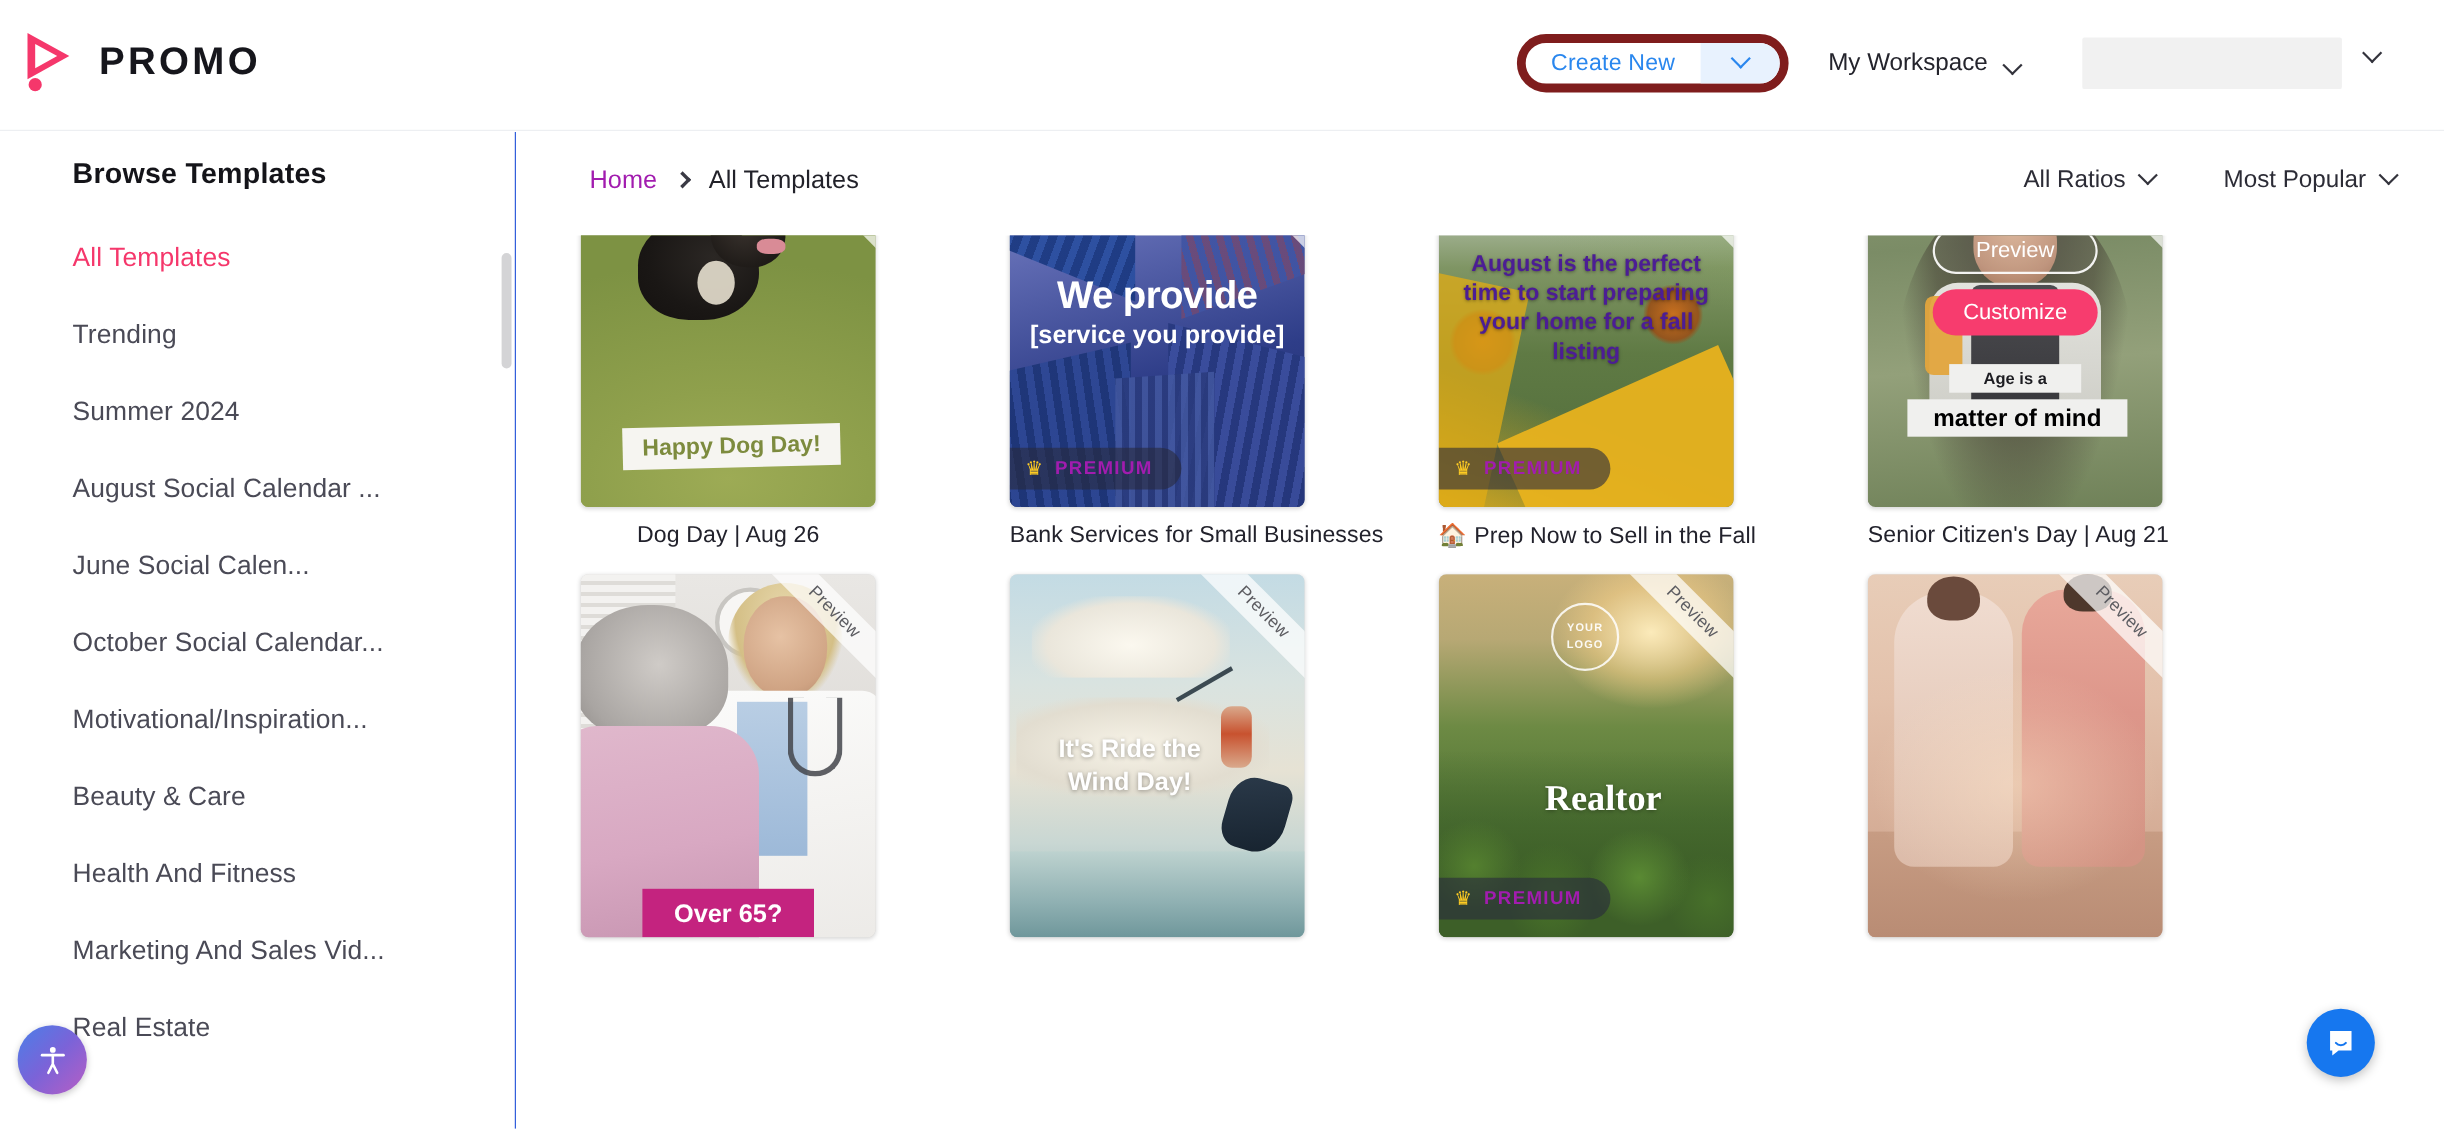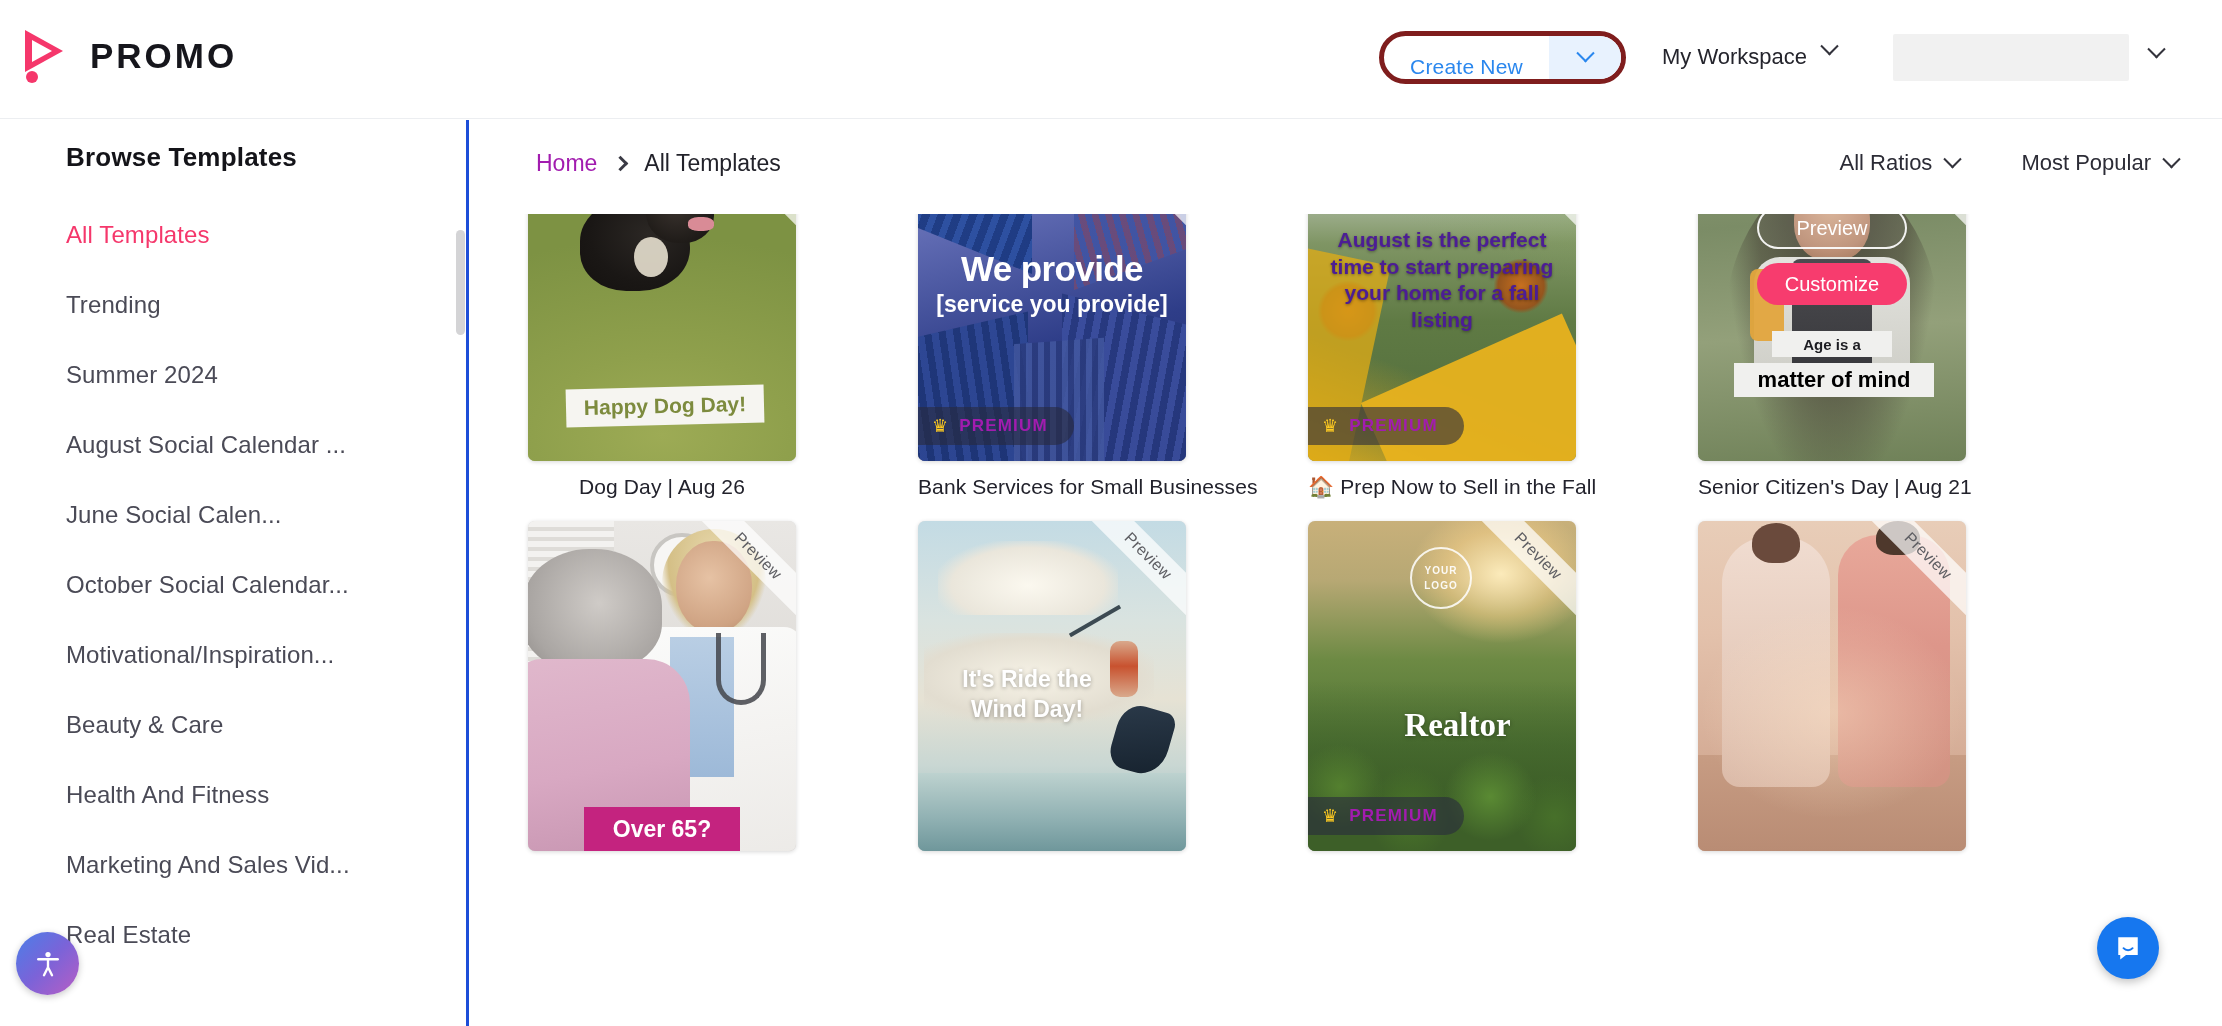--- a/index.html
+++ b/index.html
@@ -45,22 +45,22 @@
     background: #f5376b;
   }
   .logo-text {
     font-size: 35px; font-weight: 700; letter-spacing: 3px;
     color: #16161c;
   }
 
   .create-new {
     position: absolute; left: 1379px; top: 31px;
     height: 53px; width: 247px;
-    border: 5px solid #7f1d1d; border-radius: 28px;
-    display: flex; align-items: flex-end; overflow: hidden;
+    border: 8px solid #7f1d1d; border-radius: 28px;
+    display: flex; align-items: center; overflow: hidden;
     background: #fff; cursor: pointer;
   }
   .create-new-label {
     flex: 1; text-align: center;
     font-size: 21px; color: #2a87ee; letter-spacing: .2px;
   }
   .create-new-caret {
     width: 72px; height: 100%;
     background: #e8f2fe;
     display: flex; align-items: center; justify-content: center;
@@ -69,39 +69,39 @@
     display: inline-block; width: 13px; height: 13px;
     border-right: 2.6px solid currentColor;
     border-bottom: 2.6px solid currentColor;
     transform: rotate(45deg) translate(-3px, -3px);
   }
   .caret-blue { color: #2a87ee; }
   .caret-dark { color: #33333c; }
 
   .workspace {
     position: absolute; left: 1662px; top: 44px;
-    display: flex; align-items: flex-start; gap: 16px; cursor: pointer;
+    display: flex; align-items: flex-end; gap: 16px; cursor: pointer;
   }
   .workspace-label { font-size: 22px; color: #24242c; }
 
   .acct-box {
     position: absolute; left: 1893px; top: 34px;
     width: 236px; height: 47px;
     background: #f1f1f1; border-radius: 2px;
   }
   .acct-caret {
     position: absolute; left: 2150px; top: 46px; cursor: pointer;
   }
 
   
   .sidebar {
     position: absolute; left: 0; top: 120px;
     width: 469px; height: 906px;
     background: #fff;
-    border-right: 3px solid #1d4ed8;
+    border-right: 1px solid #1d4ed8;
     overflow: hidden;
   }
   .sidebar-title {
     position: absolute; left: 66px; top: 22px;
     font-size: 26px; font-weight: 700; color: #141419;
     letter-spacing: .2px;
   }
   .nav { position: absolute; left: 0; top: 80px; width: 100%; }
   .nav-item {
     height: 70px; padding-left: 66px; padding-right: 20px;

